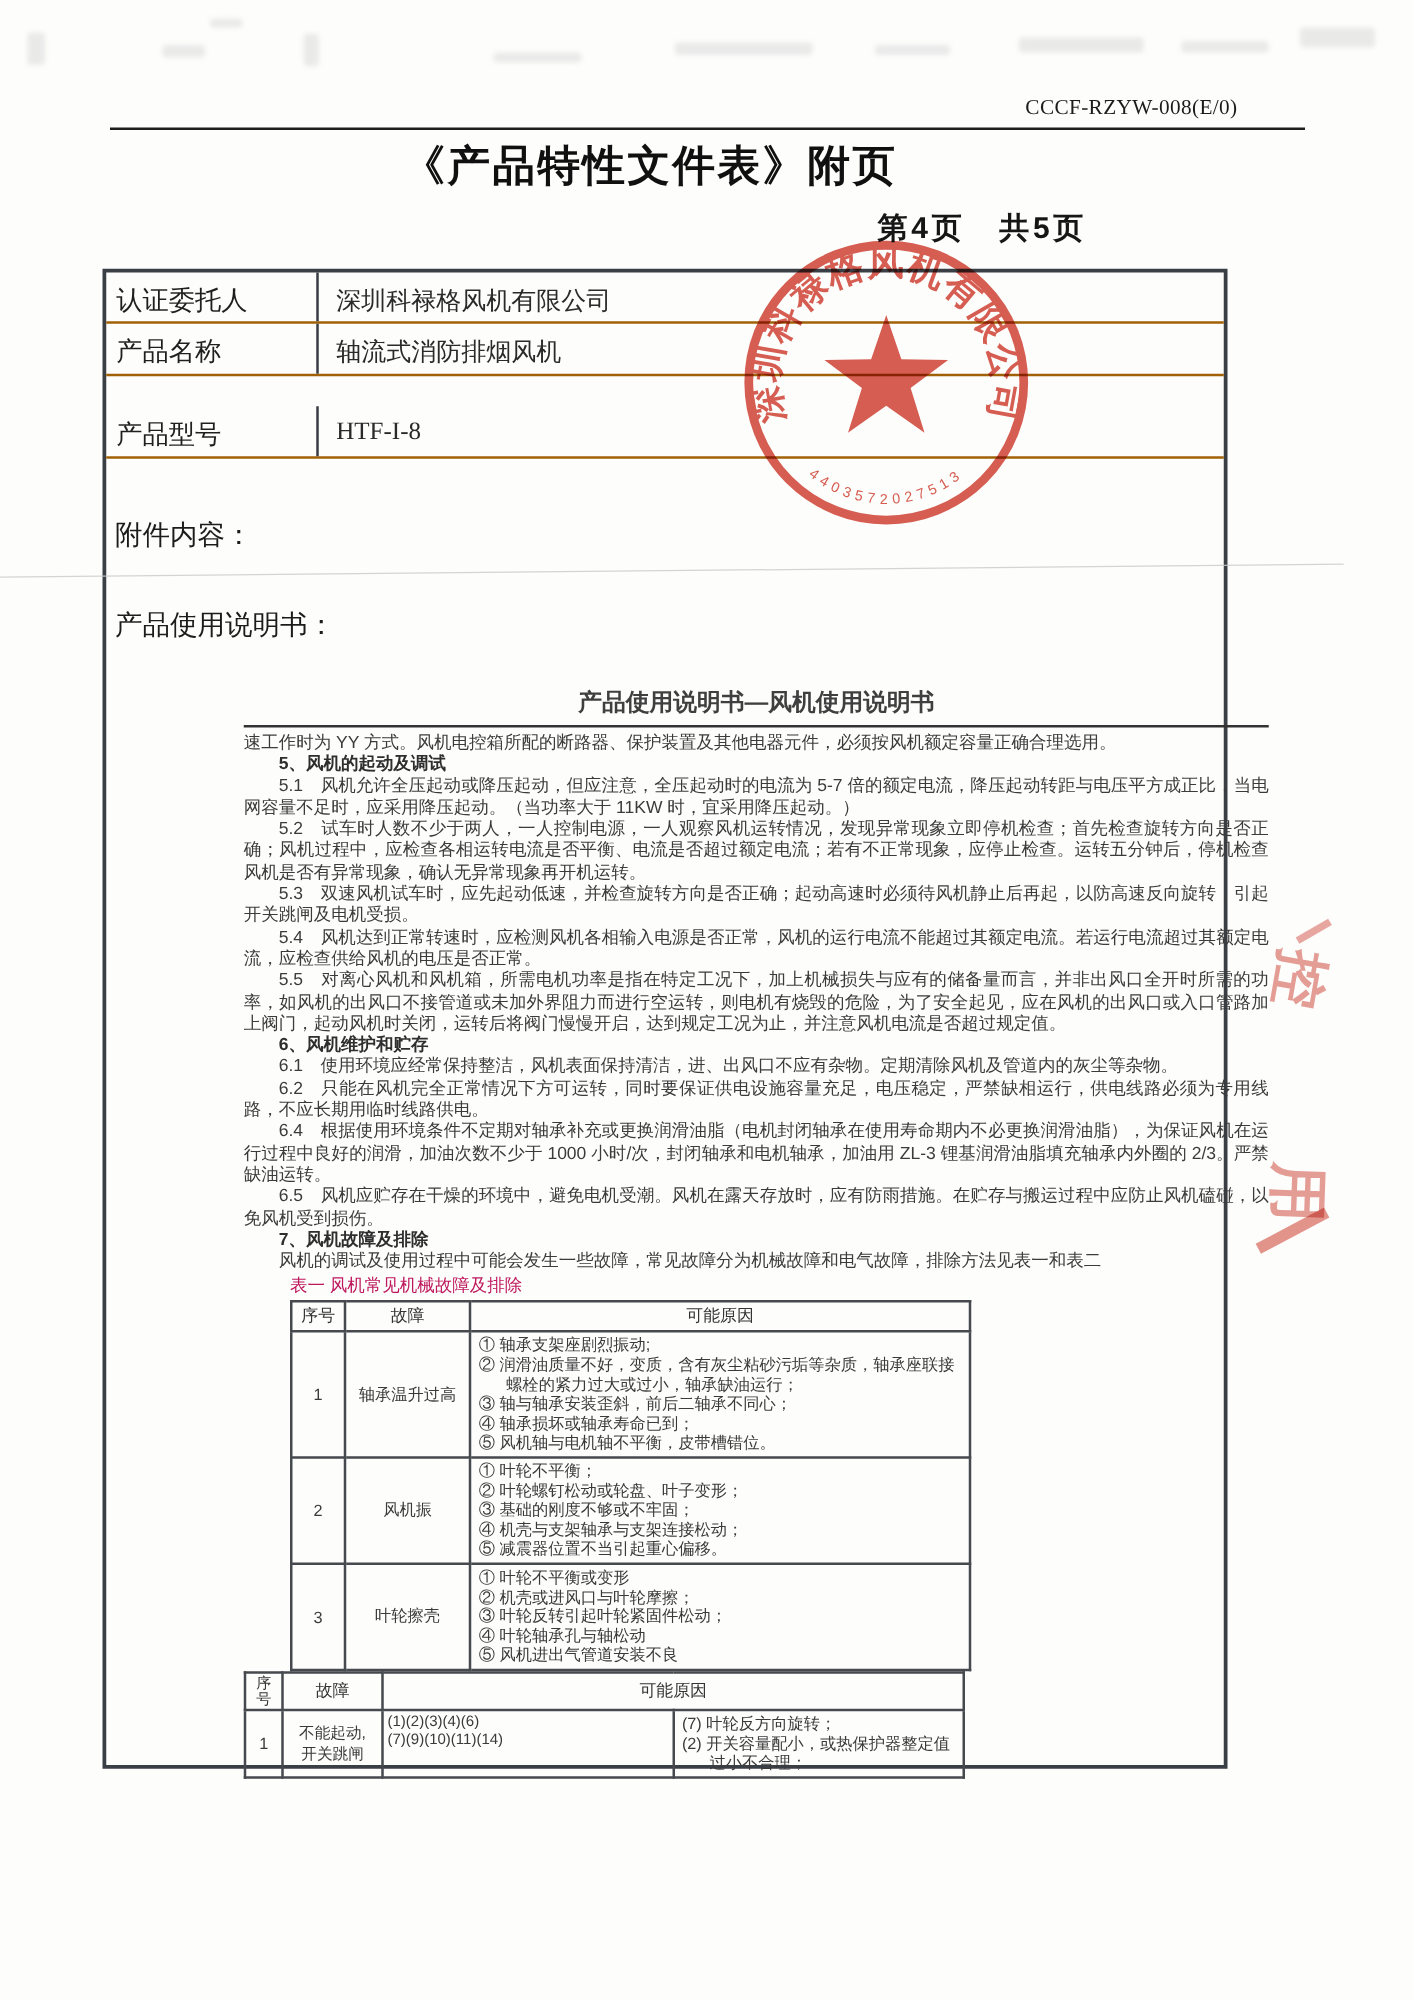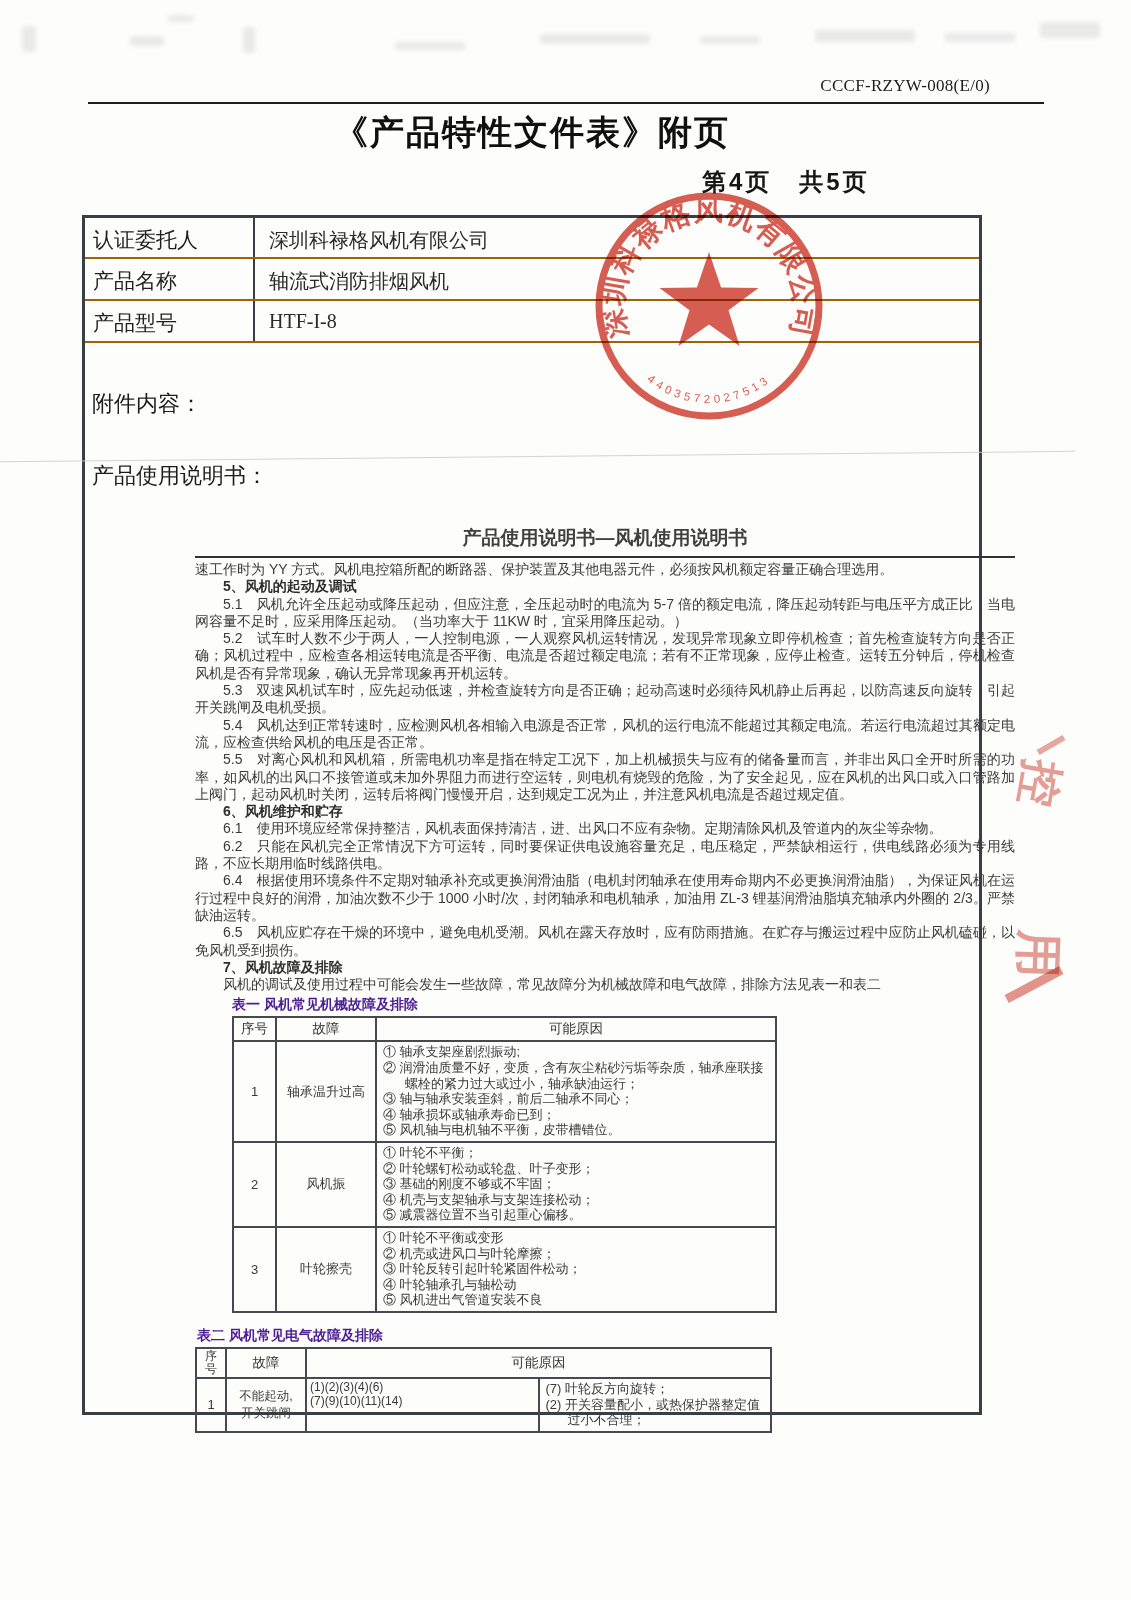--- a/index.html
+++ b/index.html
@@ -15,45 +15,45 @@
   .noise i:nth-child(4){left:395px;top:42px;width:70px;height:8px;}
   .noise i:nth-child(5){left:540px;top:34px;width:110px;height:10px;}
   .noise i:nth-child(6){left:700px;top:36px;width:60px;height:8px;}
   .noise i:nth-child(7){left:815px;top:30px;width:100px;height:12px;}
   .noise i:nth-child(8){left:945px;top:33px;width:70px;height:9px;}
   .noise i:nth-child(9){left:1040px;top:22px;width:60px;height:16px;}
   .noise i:nth-child(10){left:168px;top:15px;width:26px;height:7px;}
 
   .doc-code{position:absolute;top:76px;left:0;width:990px;text-align:right;font-family:"Liberation Serif",serif;font-size:17px;color:#1c1c1c;letter-spacing:.3px;}
   .top-rule{position:absolute;left:88px;top:102px;width:956px;height:2px;background:#1e1e1e;}
-  .page-title{position:absolute;top:110px;left:0;width:1040px;text-align:center;font-size:34px;font-weight:bold;color:#101010;letter-spacing:2px;margin-left:12px;}
+  .page-title{position:absolute;top:110px;left:0;width:1040px;text-align:center;font-size:34px;font-weight:bold;color:#101010;letter-spacing:2px;}
   .page-number{position:absolute;top:166px;left:702px;font-size:24px;font-weight:600;color:#161616;letter-spacing:3px;}
 
   
   .frame{position:absolute;left:82px;top:215px;width:900px;height:1200px;border:3px solid #3a3f45;box-sizing:border-box;}
   .info-row{display:flex;border-bottom:2px solid #a16207;box-sizing:border-box;}
   .info-row.r1{height:41px;}
   .info-row.r2{height:42px;}
-  .info-row.r3{height:42px;}
+  .info-row.r3{height:42px;margin-top:24px;}
   .info-label{width:170px;border-right:2px solid #383d41;box-sizing:border-box;padding:8px 0 0 8px;font-size:21px;color:#1f1f1f;}
   .info-value{padding:9px 0 0 14px;font-size:20px;color:#2a2a2a;font-family:"Liberation Serif",serif;}
   .attach{padding:14px 10px 0 7px;}
   .attach-title{font-size:22px;color:#1c1c1c;margin-top:32px;}
   .attach-item{font-size:22px;color:#1c1c1c;margin-top:42px;}
 
   
   .manual{margin:34px 0 0 103px;width:820px;}
   .manual-title{text-align:center;font-size:19px;font-weight:600;color:#3f3f3f;padding-bottom:5px;border-bottom:2px solid #333;}
   .manual-body{margin-top:3px;font-size:14px;line-height:17.3px;text-align:justify;color:#3b3b3b;}
   .manual-body p{margin:0;}
   .para{text-indent:2em;}
   .para.flush{text-indent:0;}
   .heading{text-indent:2em;font-weight:bold;color:#2e2e2e;}
 
-  .tbl-caption{font-size:14px;color:#4c1d95;margin:3px 0 2px 37px;font-weight:bold;}
+  .tbl-caption{font-size:14px;color:#be185d;margin:3px 0 2px 37px;}
   .tbl-caption.t2{margin-left:2px;margin-top:14px;}
   table{border-collapse:collapse;table-layout:fixed;}
   .ftable{margin-left:37px;width:545px;}
   .ftable2{margin-left:0;width:577px;}
   th,td{border:2px solid #46494d;font-weight:normal;box-sizing:border-box;}
   th{font-size:13.5px;color:#333;padding:2px 2px;font-weight:500;}
   td{font-size:13px;color:#3a3a3a;vertical-align:middle;}
   td.cno{text-align:center;width:43px;}
   td.cfault{text-align:center;width:100px;border-radius:18px;}
   .ftable2 td.cno{width:30px;}
@@ -175,21 +175,20 @@
               <div class="cause">① 叶轮不平衡或变形</div>
               <div class="cause">② 机壳或进风口与叶轮摩擦；</div>
               <div class="cause">③ 叶轮反转引起叶轮紧固件松动；</div>
               <div class="cause">④ 叶轮轴承孔与轴松动</div>
               <div class="cause">⑤ 风机进出气管道安装不良</div>
             </td>
           </tr>
         </tbody>
           </table>
 
-        <div class="tbl-caption t2">表二 风机常见电气故障及排除</div>
         <table class="ftable2">
           <tbody>
               <tr>
             <th class="h-no pre">序
 号</th>
             <th class="h-fault">故障</th>
             <th colspan="2">可能原因</th>
           </tr>
           <tr>
             <td class="cno">1</td>

